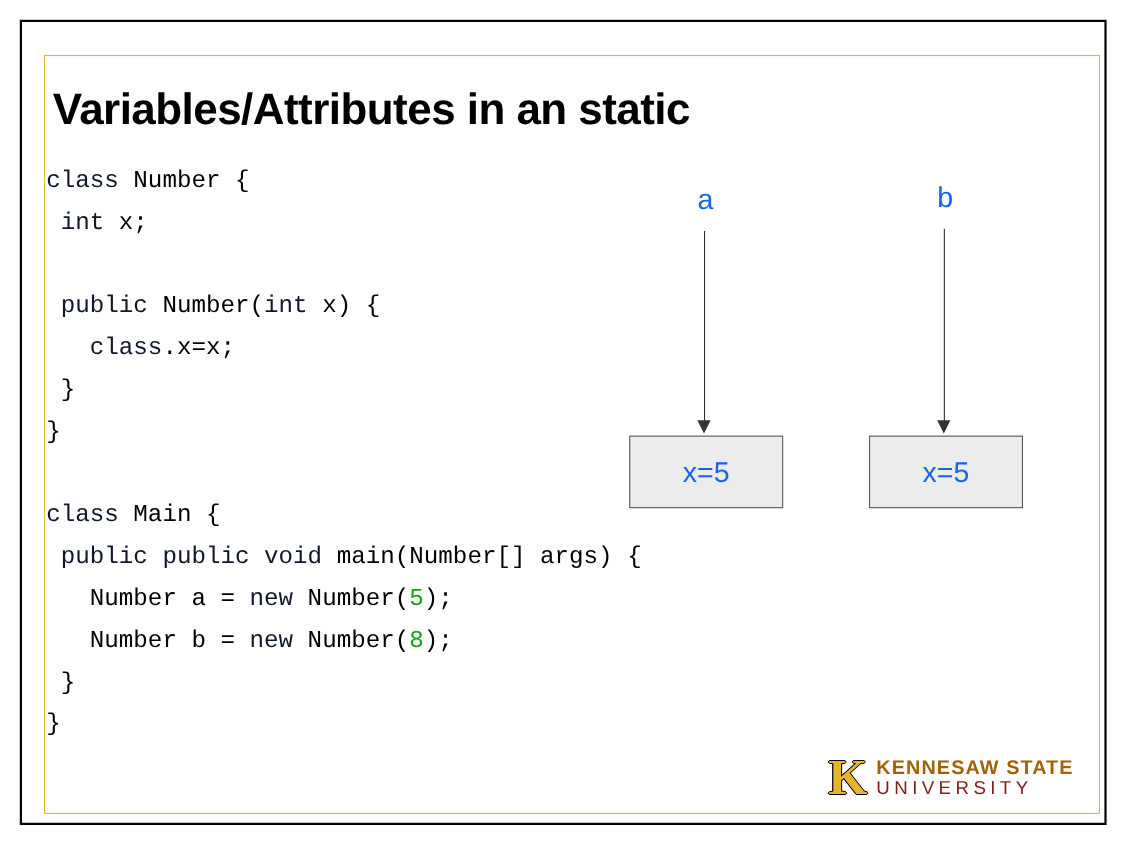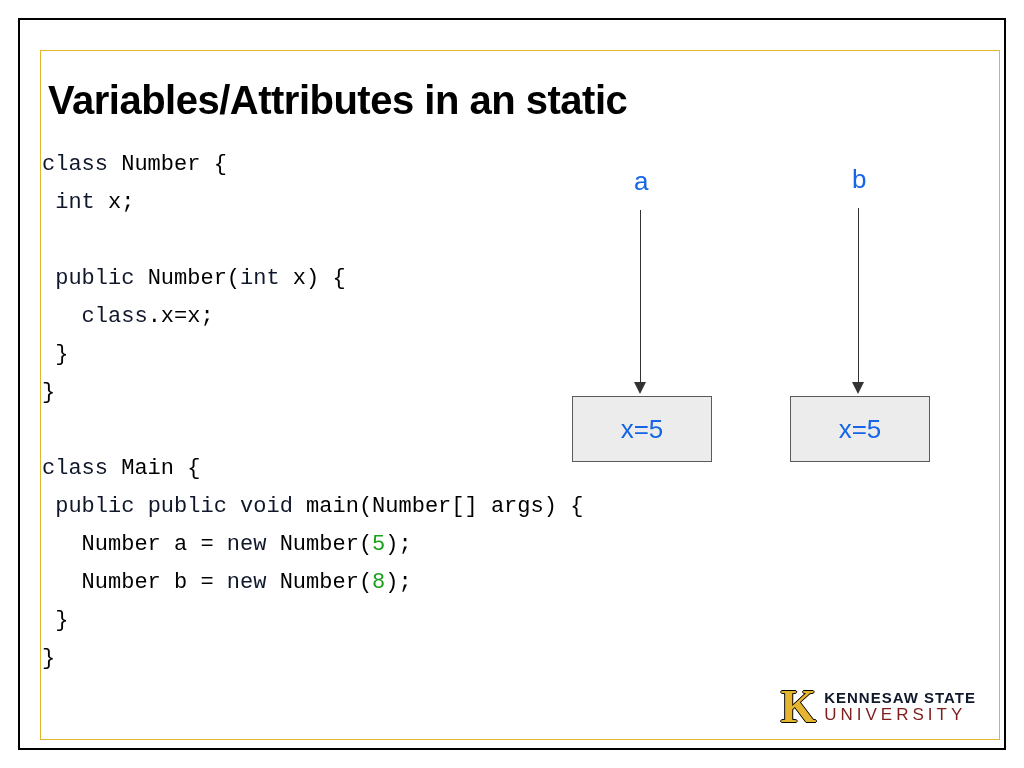--- a/index.html
+++ b/index.html
@@ -43,21 +43,21 @@
   .logo-wrap {
     position: absolute; right: 48px; bottom: 38px; display: flex; align-items: center;
     font-family: "Arial Narrow", Arial, sans-serif; color: #333;
   }
   .logo-k {
     font-family: Georgia, 'Times New Roman', serif;
     font-size: 46px; font-weight: 700; color: #e5b52f;
     text-shadow: 1px 0 #000, -1px 0 #000, 0 1px #000, 0 -1px #000;
     margin-right: 8px; line-height: 1;
   }
-  .logo-text-top { font-size: 15px; font-weight: 700; letter-spacing: 1px; line-height: 1.05; color:#0f172a;}
+  .logo-text-top { font-size: 18px; font-weight: 700; letter-spacing: 1px; line-height: 1.05; color:#a16207;}
   .logo-text-bot { font-size: 17px; letter-spacing: 4px; line-height: 1.05; color:#7f1d1d;}
 </style>
 </head>
 <body>
 
 <div class="outer-frame"></div>
 <div class="gold-frame"></div>
 
 <h1 class="slide-title">Variables/Attributes in an static</h1>
 

